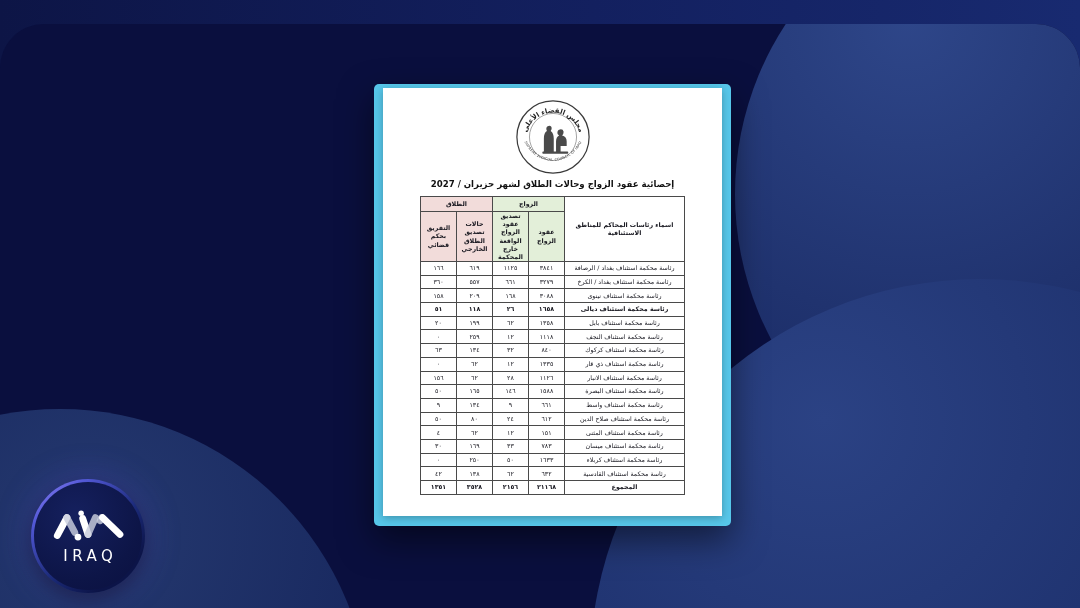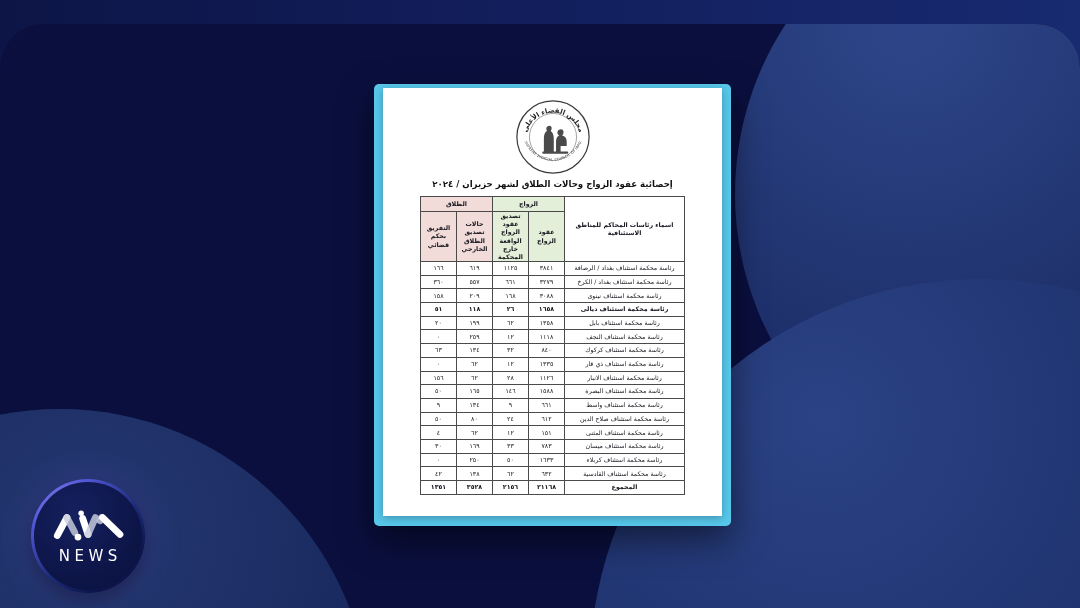--- a/index.html
+++ b/index.html
@@ -96,21 +96,21 @@
       <text font-size="4.4" fill="#222" text-anchor="middle" letter-spacing="0.4" font-family="DejaVu Sans, sans-serif">
         <textPath href="#arcBot" startOffset="50%">SUPREME JUDICIAL COUNCIL OF IRAQ</textPath>
       </text>
       <g fill="#4a4a4a">
         <path d="M38 70 L38 52 Q38 44 42 42 Q40 38 43 36 Q46 34 48 37 Q49 40 47 42 Q51 45 51 52 L51 70 Z"></path>
         <path d="M54 70 L54 56 Q54 50 58 48 L56 46 Q55 41 59 40 Q63 39 64 43 Q64 46 62 48 Q68 49 68 56 L68 62 L60 62 L60 70 Z"></path>
         <rect x="36" y="69" width="34" height="3" rx="1"></rect>
       </g>
     </svg>
 
-    <div class="doc-title">إحصائية عقود الزواج وحالات الطلاق لشهر حزيران / ٢٠٢٤</div>
+    <div class="doc-title">إحصائية عقود الزواج وحالات الطلاق لشهر حزيران / 2027</div>
 
     <table class="stats">
       <colgroup>
         <col style="width:120px">
           <col style="width:36px">
           <col style="width:36px">
         <col style="width:36px">
           <col style="width:36px">
       </colgroup>
       <thead>
@@ -261,15 +261,15 @@
         <path d="M12 50 L30 16" stroke="#ffffff"></path>
         <path d="M30 16 L45 44" stroke="#c9cede" opacity="0.82"></path>
         <path d="M60 18 L70 48" stroke="#ffffff"></path>
         <path d="M70 48 L84 16" stroke="#c9cede" opacity="0.82"></path>
         <path d="M96 16 L93 22" stroke="#c9cede" opacity="0.82"></path>
         <path d="M100 14 L128 50" stroke="#ffffff" transform="rotate(-8 114 32)"></path>
       </g>
       <circle cx="51" cy="53" r="6.4" fill="#ffffff"></circle>
       <circle cx="57" cy="8" r="5.2" fill="#ffffff"></circle>
     </svg>
-    <div class="ava-word">NEWS</div>
+    <div class="ava-word">IRAQ</div>
   </div>
 </div>
 
 </body></html>

